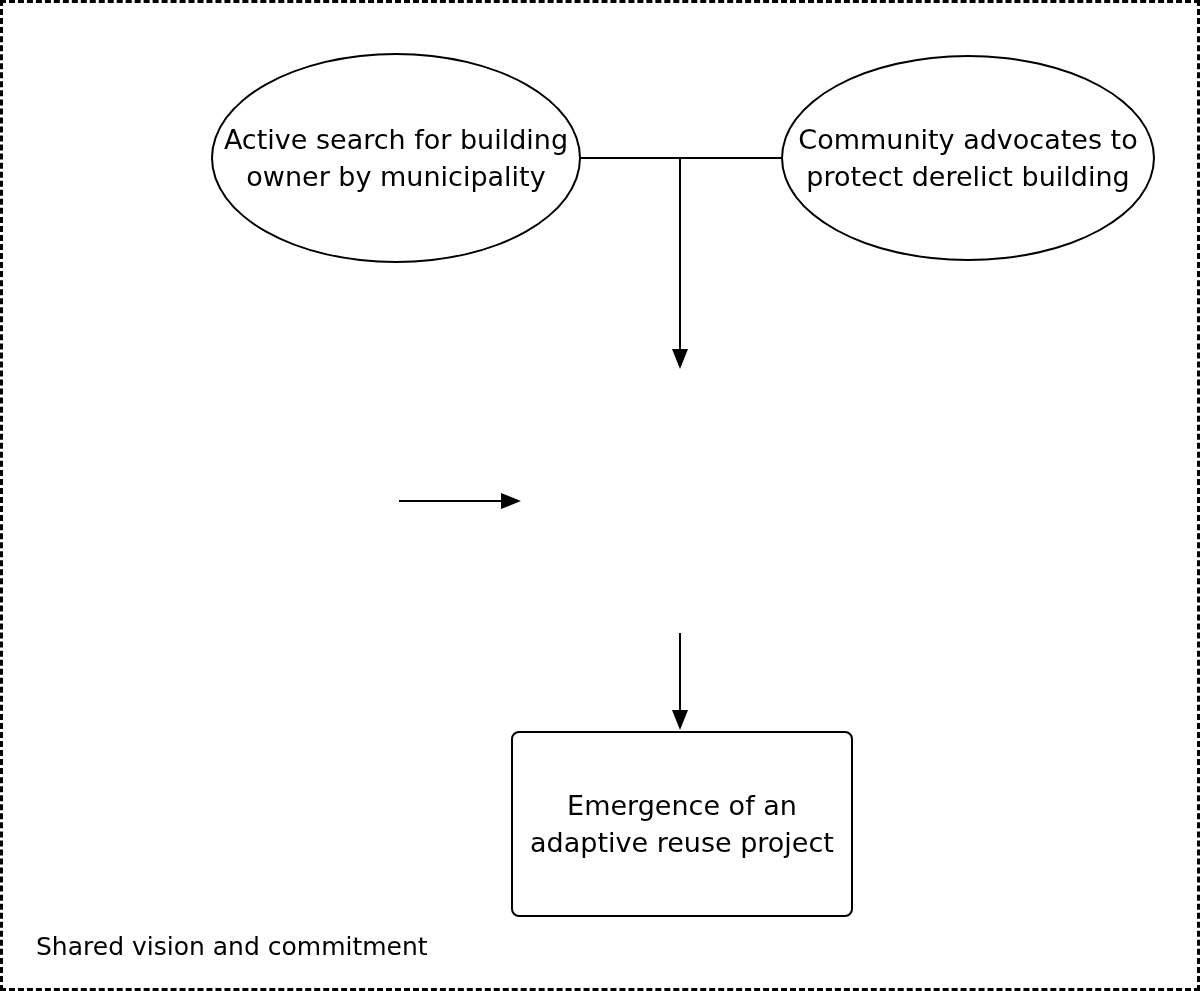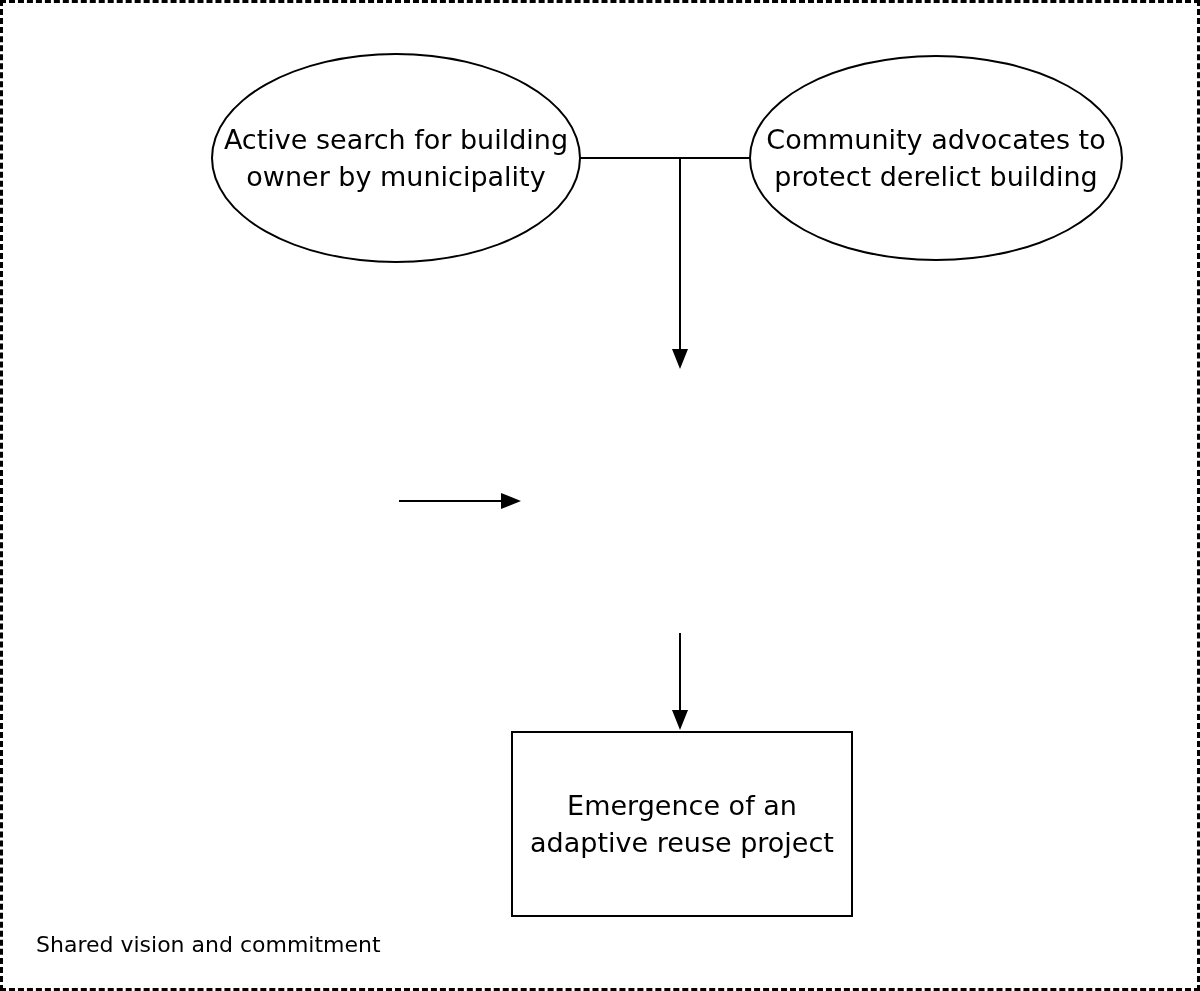--- a/index.html
+++ b/index.html
@@ -35,37 +35,37 @@
     box-sizing: border-box;
     background: #ffffff;
     border: 2px solid #000000;
     font-size: 27px;
     line-height: 1.38;
   }
   .ellipse {
     border-radius: 50%;
   }
   .rect {
-    border-radius: 0;
+    border-radius: 8px;
   }
   .node-label {
     white-space: pre-line;
     display: block;
     padding: 0 8px;
   }
   .node-active-search   { left: 208px; top: 50px;  width: 370px; height: 210px; }
-  .node-community       { left: 746px; top: 52px;  width: 374px; height: 206px; }
+  .node-community       { left: 778px; top: 52px;  width: 374px; height: 206px; }
   .node-building-owner  { left: 518px; top: 366px; width: 318px; height: 264px; }
   .node-architect       { left: 46px;  top: 392px; width: 350px; height: 212px; }
   .node-emergence       { left: 508px; top: 728px; width: 342px; height: 186px; }
   .caption {
     position: absolute;
     left: 33px;
     top: 929px;
-    font-size: 22px;
+    font-size: 25px;
     line-height: 1.2;
   }
 </style>
 </head>
 <body>
 
 <div class="canvas">
 
   <svg class="connectors" width="1200" height="991" viewBox="0 0 1200 991">
 

